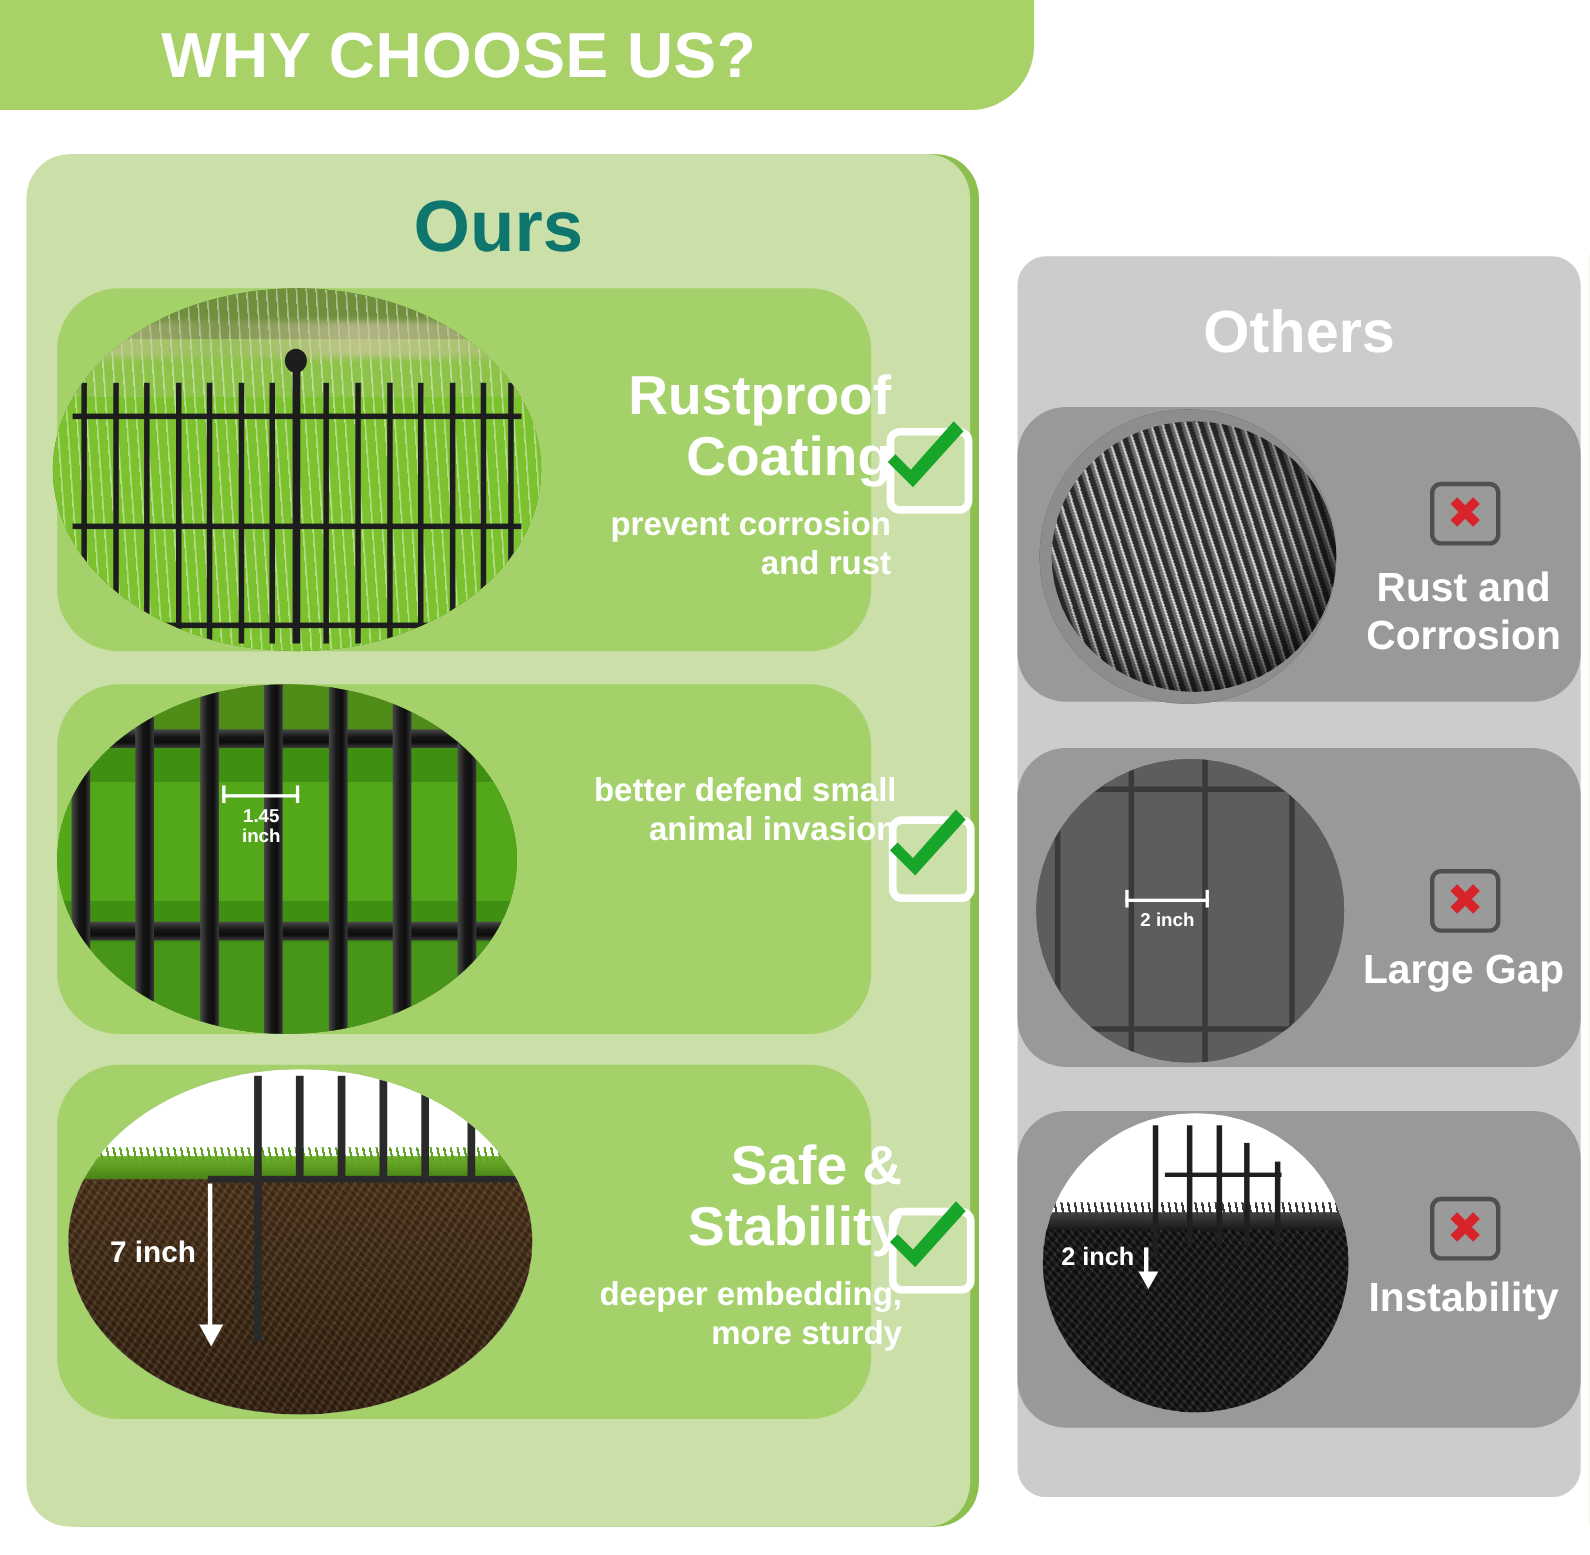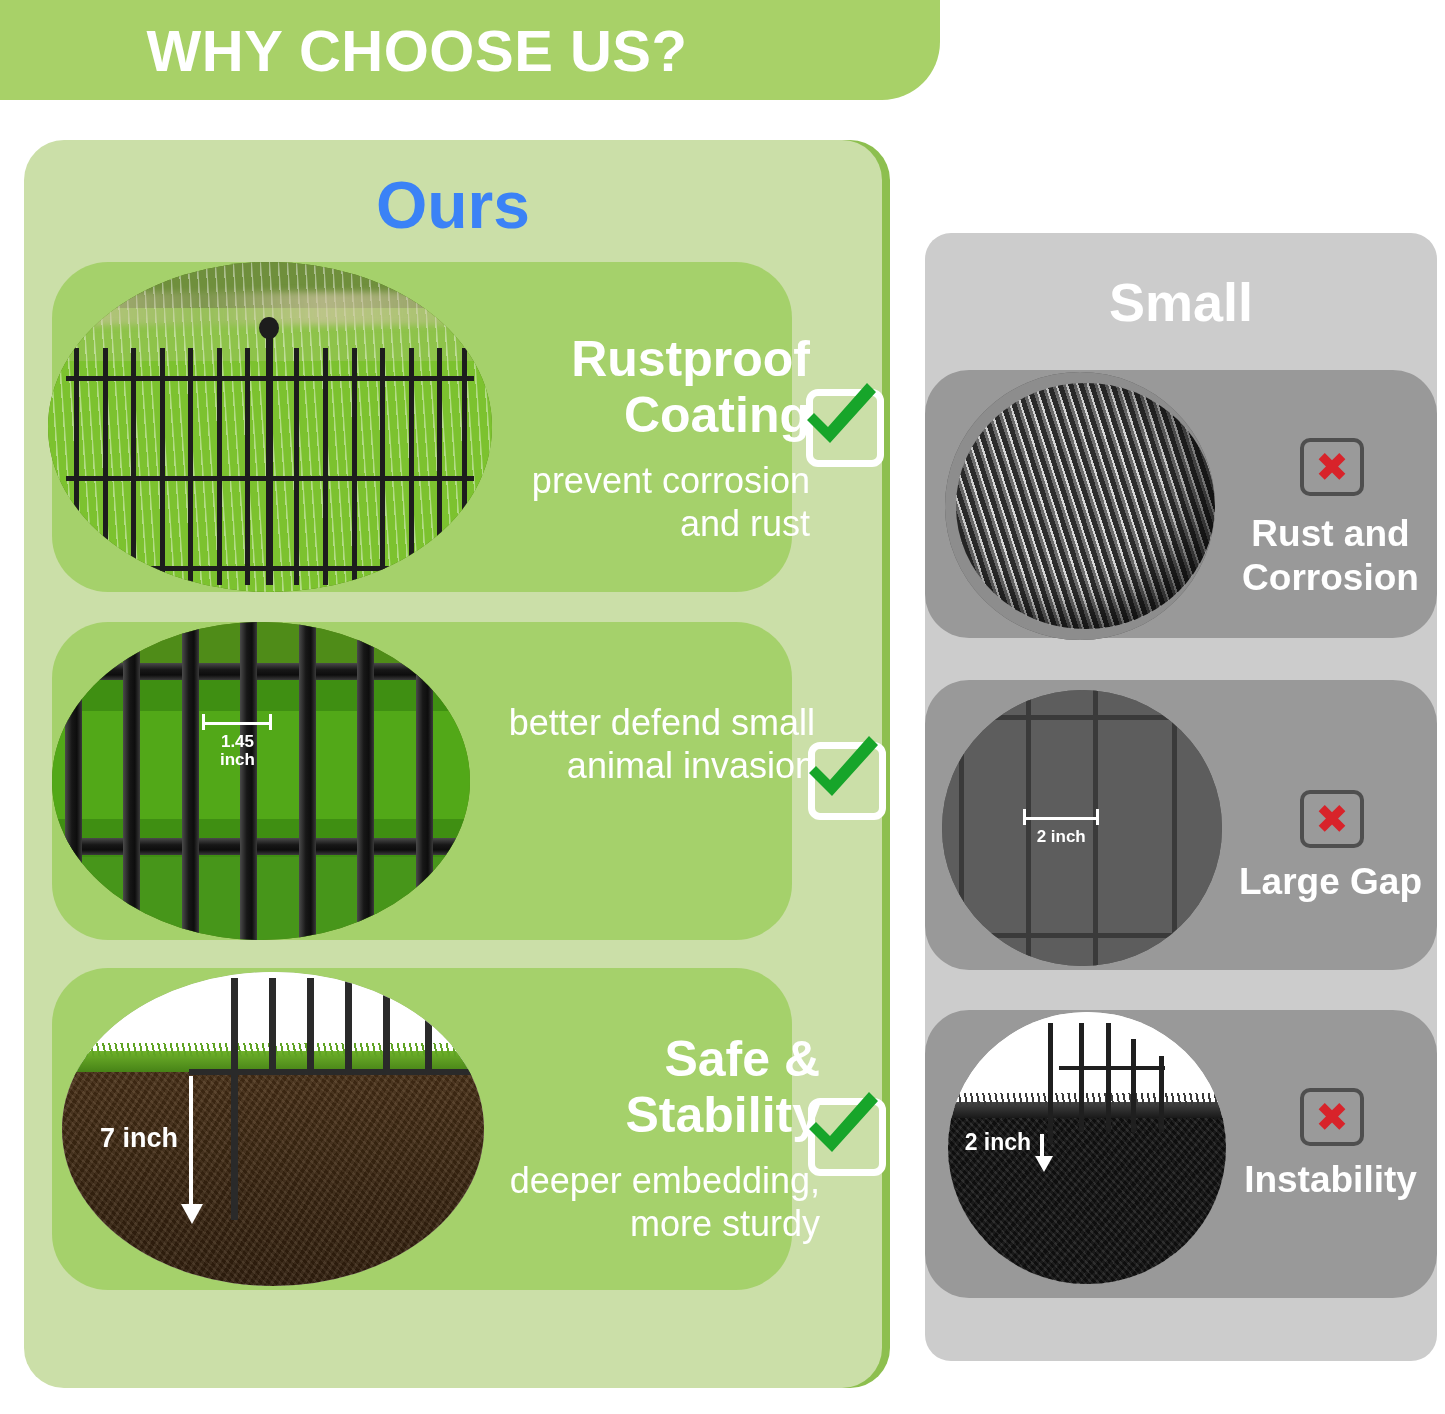--- a/index.html
+++ b/index.html
@@ -26,21 +26,21 @@
     position:absolute;left:32px;top:140px;width:858px;height:1248px;
     background:#8dbf4f;border-radius:40px;
   }
   .ours-panel{
     position:absolute;left:24px;top:140px;width:858px;height:1248px;
     background:#cbdfa8;border-radius:40px;
   }
   .ours-heading{
     position:absolute;left:24px;top:150px;width:858px;height:110px;
     display:flex;align-items:center;justify-content:center;
-    color:#3b82f6;font-size:66px;font-weight:bold;
+    color:#0f766e;font-size:66px;font-weight:bold;
   }
 
   
   .pill{
     position:absolute;background:#a5d16b;border-radius:56px;
   }
   .pill.r1{left:52px;top:262px;width:740px;height:330px;}
   .pill.r2{left:52px;top:622px;width:740px;height:318px;}
   .pill.r3{left:52px;top:968px;width:740px;height:322px;}
 
@@ -98,21 +98,21 @@
   .stakes{position:absolute;inset:0;}
   .stakes .pk{position:absolute;width:7px;background:#2a2a2a;}
   .stakes .rail{position:absolute;height:6px;background:#2a2a2a;}
   .deep-arrow{position:absolute;color:#fff;font-weight:bold;font-size:27px;}
   .arrow-line{position:absolute;width:4px;background:#fff;}
   .arrow-head{position:absolute;width:0;height:0;border-left:11px solid transparent;border-right:11px solid transparent;border-top:20px solid #fff;}
 
   
   .feat-text{position:absolute;text-align:right;color:#ffffff;margin-top:13px;}
   .feat-title{font-size:50px;font-weight:bold;line-height:1.12;white-space:pre-line;}
-  .feat-sub{font-size:36px;font-weight:normal;line-height:1.2;margin-top:16px;white-space:pre-line;}
+  .feat-sub{font-size:30px;font-weight:bold;line-height:1.2;margin-top:16px;white-space:pre-line;}
 
   
   .check-box{
     position:absolute;width:64px;height:64px;border:7px solid #ffffff;border-radius:12px;
   }
   .check-mark{
     position:absolute;width:78px;height:78px;
   }
 
   
@@ -282,21 +282,21 @@
   <div class="feat-sub">deeper embedding,
 more sturdy</div>
 </div>
 
 <div class="check-box" style="left:808px;top:1098px;"></div>
 <svg class="check-mark" style="left:803px;top:1082px;" viewBox="0 0 78 78">
   <path d="M13 40 L27 54 L66 10 L75 19 L29 70 L6 47 Z" fill="#17a52a"></path>
 </svg>
 
 <div class="others-panel"></div>
-<div class="others-heading">Small</div>
+<div class="others-heading">Others</div>
 
 <div class="gpill g1"></div>
 <div class="goval o1">
   <div class="mesh-roll">
     <div class="ball"></div>
   </div>
 </div>
 <div class="x-box" style="left:1300px;top:438px;">
   <span class="x-glyph">✖</span>
 </div>

